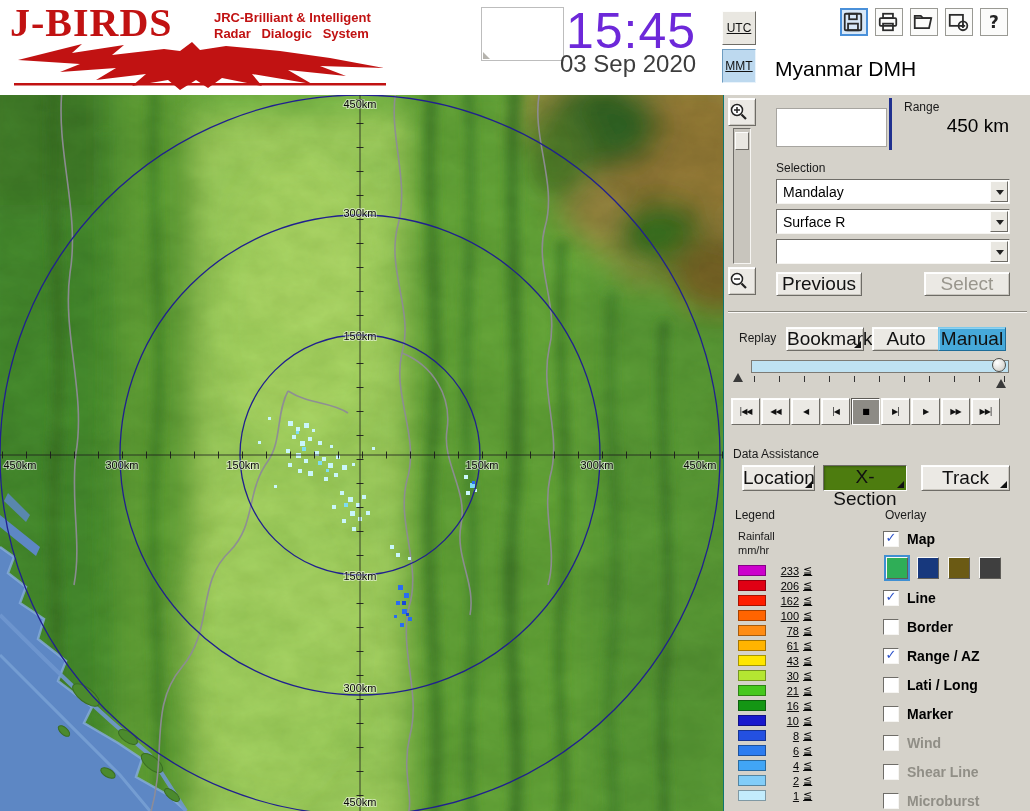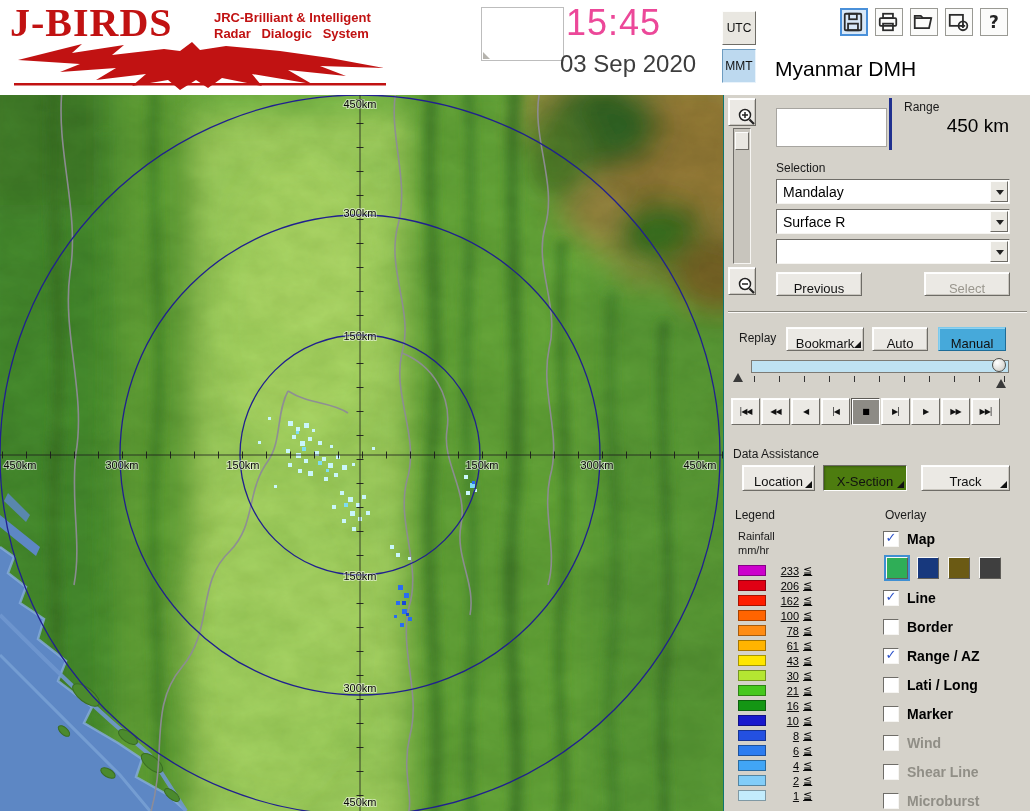--- a/index.html
+++ b/index.html
@@ -8,43 +8,43 @@
   
   #header{position:absolute;left:0;top:0;width:1030px;height:95px;background:#fff;}
   #logo{position:absolute;left:10px;top:2px;width:400px;height:92px;}
   #logo-title{font-family:"Liberation Serif",serif;font-weight:bold;font-size:40px;
               color:#c11212;letter-spacing:1px;line-height:42px;}
   #logo-sub{position:absolute;left:204px;top:8px;color:#c11212;font-weight:bold;font-size:13px;line-height:16px;}
   #logo-sub .l2{word-spacing:7px;}
   #eagle{position:absolute;left:2px;top:36px;}
   #display-box{position:absolute;left:481px;top:7px;width:81px;height:52px;background:#fff;border:1px solid #bdbdbd;}
   #display-box:after{content:"";position:absolute;left:1px;bottom:1px;border-right:7px solid transparent;border-bottom:7px solid #b5b3ad;}
-  #clock-time{position:absolute;left:566px;top:2px;width:130px;font-size:36px;color:#ec4899;letter-spacing:1px;}
+  #clock-time{position:absolute;left:566px;top:2px;width:130px;font-size:50px;color:#6d28d9;letter-spacing:1px;}
   #clock-date{position:absolute;left:560px;top:50px;width:160px;font-size:24px;color:#3d3d3d;}
   .tzbtn{position:absolute;left:722px;width:34px;height:34px;font-size:12px;color:#111;text-align:center;
          background:#e9e7e1;border:1px solid;border-color:#fdfdfc #6e6c66 #6e6c66 #fdfdfc;cursor:pointer;
-         font-family:"Liberation Sans",sans-serif;padding:0;}
+         font-family:"Liberation Sans",sans-serif;padding:0;text-decoration:underline;}
   #utc-btn{top:11px;}
   #mmt-btn{top:49px;background:#bdd9ef;border-color:#6e9cc0 #e9f3fb #e9f3fb #6e9cc0;}
   .toolbtn{position:absolute;top:8px;width:28px;height:28px;background:#fbfbfa;border:1px solid #9a9a94;
            padding:1px;cursor:pointer;}
   .toolbtn.active{background:#d8e8f8;border:2px solid #4a90d9;padding:0;}
   #tool-save{left:840px;} #tool-print{left:875px;} #tool-open{left:910px;} #tool-import{left:945px;} #tool-help{left:980px;}
   #tool-help span{font:bold 17px "DejaVu Sans",sans-serif;color:#222;}
   #station-title{position:absolute;left:775px;top:57px;font-size:21px;color:#000;}
   
   #map{position:absolute;left:0;top:95px;width:723px;height:716px;background:#6fb042;overflow:hidden;}
   
   #panel{position:absolute;left:723px;top:95px;width:307px;height:716px;background:#d5d2ca;
          border-left:1px solid #0f766e;overflow:hidden;}
   #panel *{box-sizing:border-box;}
   .plabel{position:absolute;font-size:12px;color:#1a1a1a;}
   .b3{position:absolute;background:#ebe9e4;border:1px solid;border-color:#fdfdfc #6e6c66 #6e6c66 #fdfdfc;
       box-shadow:inset 1px 1px 0 #fff,inset -1px -1px 0 #c9c6bf;font-family:"Liberation Sans",sans-serif;
-      font-size:13px;color:#111;cursor:pointer;text-align:center;padding:8px;}
+      font-size:19px;color:#111;cursor:pointer;text-align:center;padding:0;}
   .b3.pressed{background:#4d7c0f;border-color:#6e6c66 #fdfdfc #fdfdfc #6e6c66;box-shadow:inset 1px 1px 2px rgba(0,0,0,.25);}
   .b3.blue{background:#46a9da;border-color:#7cc9ec #1e6c97 #1e6c97 #7cc9ec;box-shadow:inset 1px 1px 0 #8fd2f0;}
   .b3.disabled{color:#99968d;cursor:default;}
   .corner:after{content:"";position:absolute;right:2px;bottom:2px;width:0;height:0;
                 border-left:7px solid transparent;border-bottom:7px solid #111;}
   
   #zoom-in,#zoom-out{left:4px;width:28px;height:28px;}
   #zoom-in{top:3px;} #zoom-out{top:172px;}
   #zoom-track{position:absolute;left:9px;top:33px;width:18px;height:136px;background:#c8c5bd;
               border:1px solid;border-color:#6f6d68 #f6f5f2 #f6f5f2 #6f6d68;}
@@ -65,21 +65,21 @@
              border:1px solid;border-color:#fdfdfc #6e6c66 #6e6c66 #fdfdfc;cursor:pointer;}
   .caret{position:absolute;left:5px;top:8px;width:0;height:0;border-left:4px solid transparent;
          border-right:4px solid transparent;border-top:5px solid #222;}
   #previous-btn{left:52px;top:177px;width:86px;height:24px;}
   #select-btn{left:200px;top:177px;width:86px;height:24px;}
   #divider-1{position:absolute;left:4px;top:216px;width:299px;height:2px;
              border-top:1px solid #8a8880;border-bottom:1px solid #fbfaf8;}
   
   #replay-label{left:15px;top:236px;}
   #bookmark-btn{left:62px;top:232px;width:78px;height:24px;}
-  #auto-btn{left:148px;top:232px;width:56px;height:24px;}
+  #auto-btn{left:148px;top:232px;width:68px;height:24px;}
   #manual-btn{left:214px;top:232px;width:68px;height:24px;}
   #timeline{position:absolute;left:27px;top:265px;width:258px;height:13px;background:#bfe2f2;
             border:1px solid #7d7b75;cursor:pointer;}
   #timeline-thumb{position:absolute;left:268px;top:263px;width:14px;height:14px;border-radius:50%;
             background:radial-gradient(circle at 35% 30%,#ffffff,#c9c6bf);border:1px solid #4c4c48;cursor:grab;}
   #timeline-ticks{position:absolute;left:30px;top:281px;width:253px;height:6px;
             background:repeating-linear-gradient(90deg,#333 0 1px,transparent 1px 25px);}
   .tri-up{position:absolute;width:0;height:0;border-left:5px solid transparent;border-right:5px solid transparent;
           border-bottom:9px solid #3a3a3a;cursor:pointer;}
   #tl-marker-left{left:9px;top:278px;}

